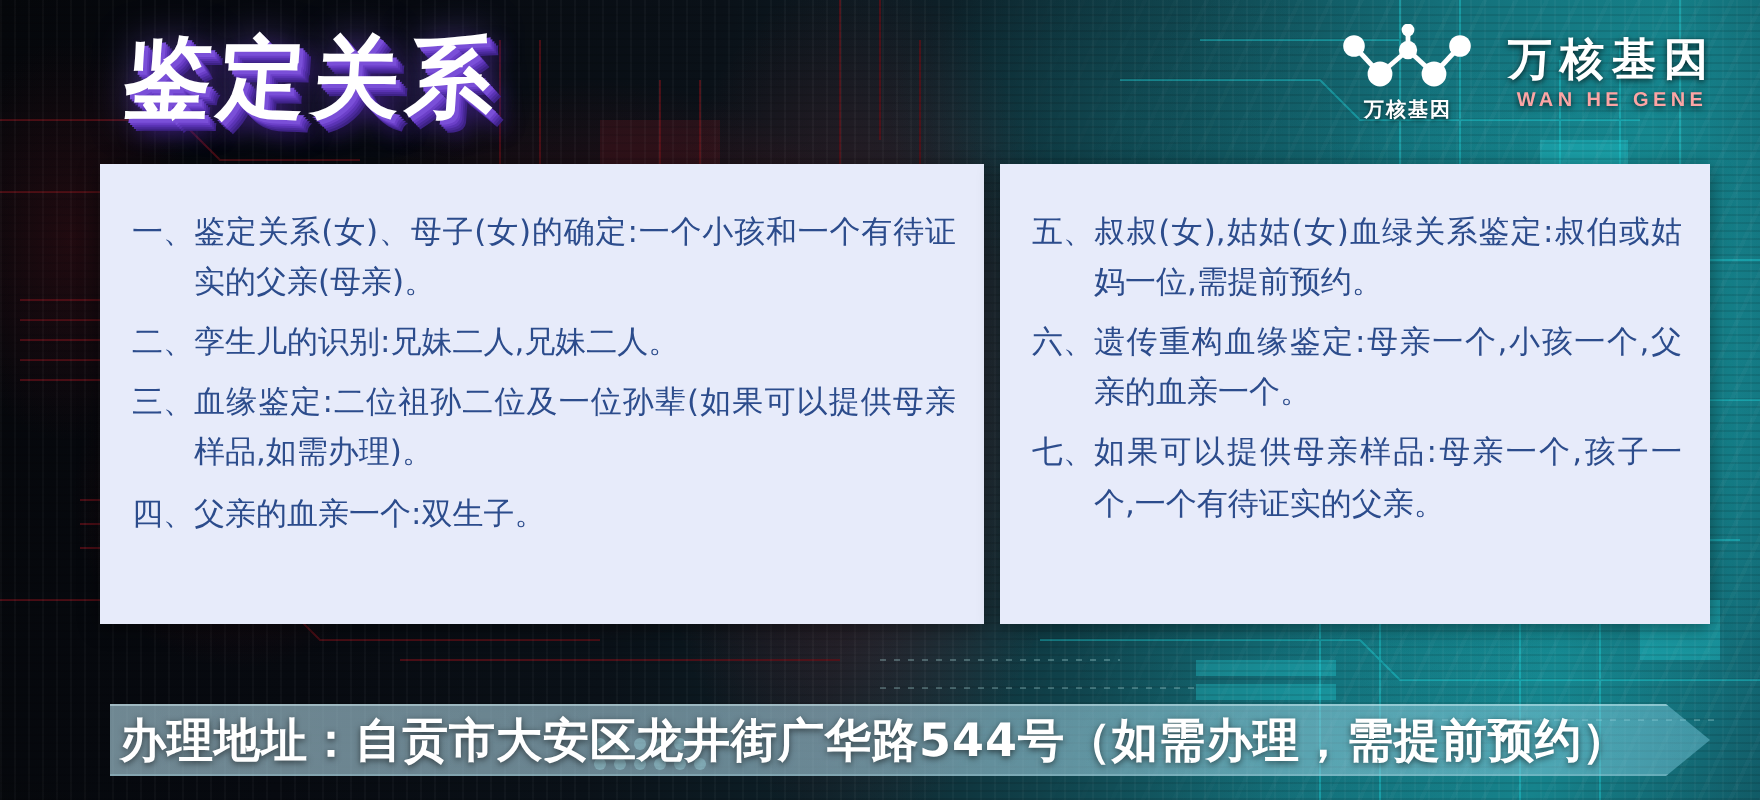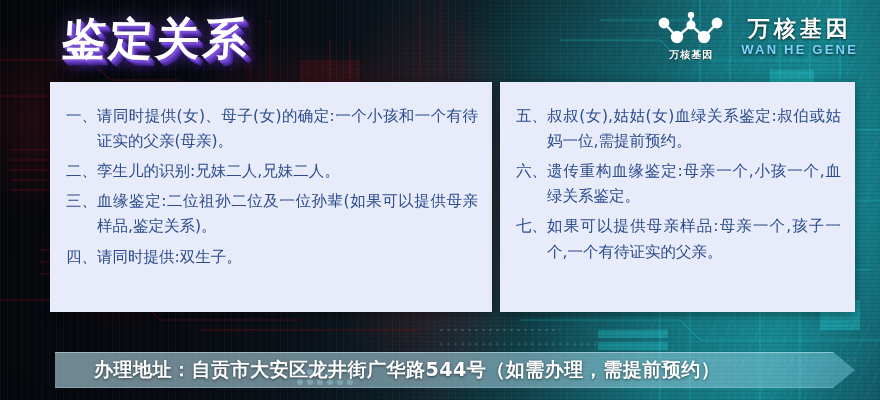--- a/index.html
+++ b/index.html
@@ -136,22 +136,22 @@
   }
   .brand-cn {
     color: #ffffff;
     font-size: 22px;
     font-weight: 700;
     letter-spacing: 4px;
     text-shadow: 0 1px 3px rgba(0,0,0,.75);
     white-space: nowrap;
   }
   .brand-en {
-    color: #7dd3fc;
-    font-size: 13px;
+    color: #fca5a5;
+    font-size: 10px;
     font-weight: 700;
     letter-spacing: 2.2px;
     margin-top: 2px;
     text-shadow: 0 1px 3px rgba(0,0,0,.75);
     white-space: nowrap;
   }
 
   
   .panel {
     position: absolute;
@@ -202,23 +202,23 @@
         rgba(120,200,220,0.46) 100%);
     clip-path: polygon(0 0, calc(100% - 22px) 0, 100% 50%, calc(100% - 22px) 100%, 0 100%);
     border-top: 1px solid rgba(220,245,250,0.45);
     border-bottom: 1px solid rgba(180,230,240,0.30);
   }
   .address-text {
     position: absolute;
     inset: 0;
     display: flex;
     align-items: center;
-    padding-left: 39px;
+    padding-left: 5px;
     color: #ffffff;
-    font-size: 19px;
+    font-size: 23px;
     font-weight: 700;
     letter-spacing: .5px;
     white-space: nowrap;
     text-shadow: 0 1px 3px rgba(0,0,0,.55);
     font-family: "DejaVu Sans", "Liberation Sans", sans-serif;
   }
 </style>
 </head>
 <body>
 
@@ -311,44 +311,44 @@
     </div>
     <div class="brand-words">
       <div class="brand-cn">万核基因</div>
       <div class="brand-en">WAN HE GENE</div>
     </div>
   </div>
 
   <div class="panel panel-left">
     <div class="item">
       <span class="item-num">一、</span>
-      <span class="item-text">请同时提供(女)、母子(女)的确定:一个小孩和一个有待证实的父亲(母亲)。</span>
+      <span class="item-text">鉴定关系(女)、母子(女)的确定:一个小孩和一个有待证实的父亲(母亲)。</span>
     </div>
     <div class="item">
       <span class="item-num">二、</span>
       <span class="item-text">孪生儿的识别:兄妹二人,兄妹二人。</span>
     </div>
     <div class="item">
       <span class="item-num">三、</span>
-      <span class="item-text">血缘鉴定:二位祖孙二位及一位孙辈(如果可以提供母亲样品,鉴定关系)。</span>
+      <span class="item-text">血缘鉴定:二位祖孙二位及一位孙辈(如果可以提供母亲样品,如需办理)。</span>
     </div>
     <div class="item">
       <span class="item-num">四、</span>
-      <span class="item-text">请同时提供:双生子。</span>
+      <span class="item-text">父亲的血亲一个:双生子。</span>
     </div>
   </div>
 
   <div class="panel panel-right">
     <div class="item">
       <span class="item-num">五、</span>
       <span class="item-text">叔叔(女),姑姑(女)血绿关系鉴定:叔伯或姑妈一位,需提前预约。</span>
     </div>
     <div class="item">
       <span class="item-num">六、</span>
-      <span class="item-text">遗传重构血缘鉴定:母亲一个,小孩一个,血绿关系鉴定。</span>
+      <span class="item-text">遗传重构血缘鉴定:母亲一个,小孩一个,父亲的血亲一个。</span>
     </div>
     <div class="item">
       <span class="item-num">七、</span>
       <span class="item-text">如果可以提供母亲样品:母亲一个,孩子一个,一个有待证实的父亲。</span>
     </div>
   </div>
 
   <div class="address-bar">
     <div class="address-bar-bg"></div>
     <div class="address-text">办理地址：自贡市大安区龙井街广华路544号（如需办理，需提前预约）</div>

